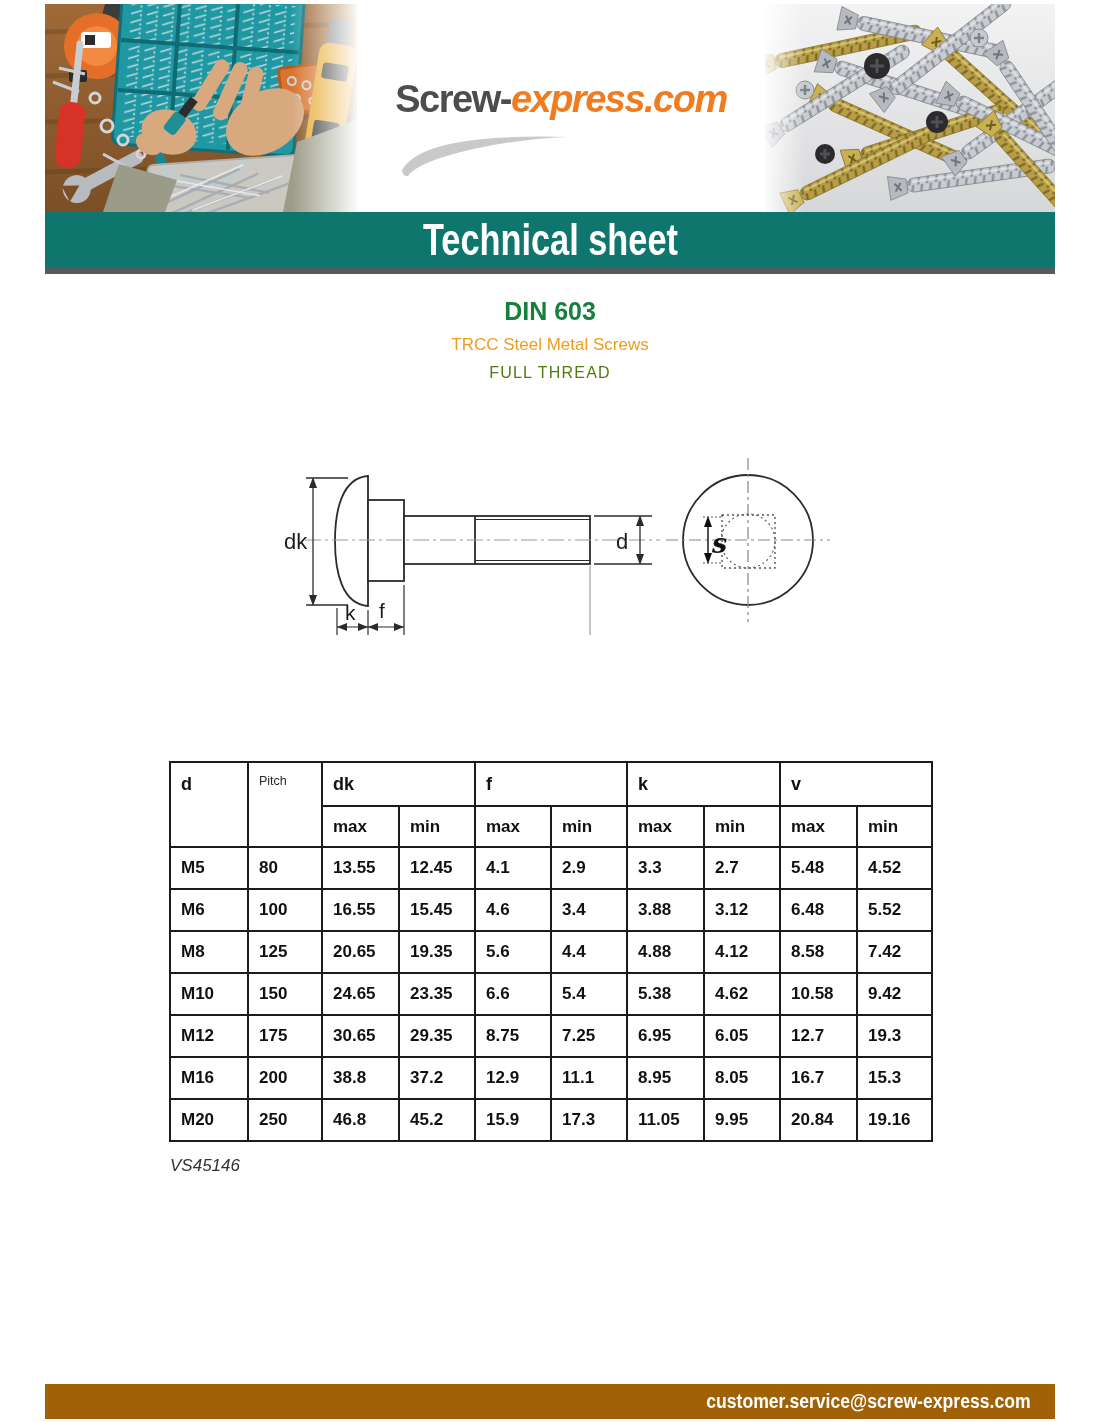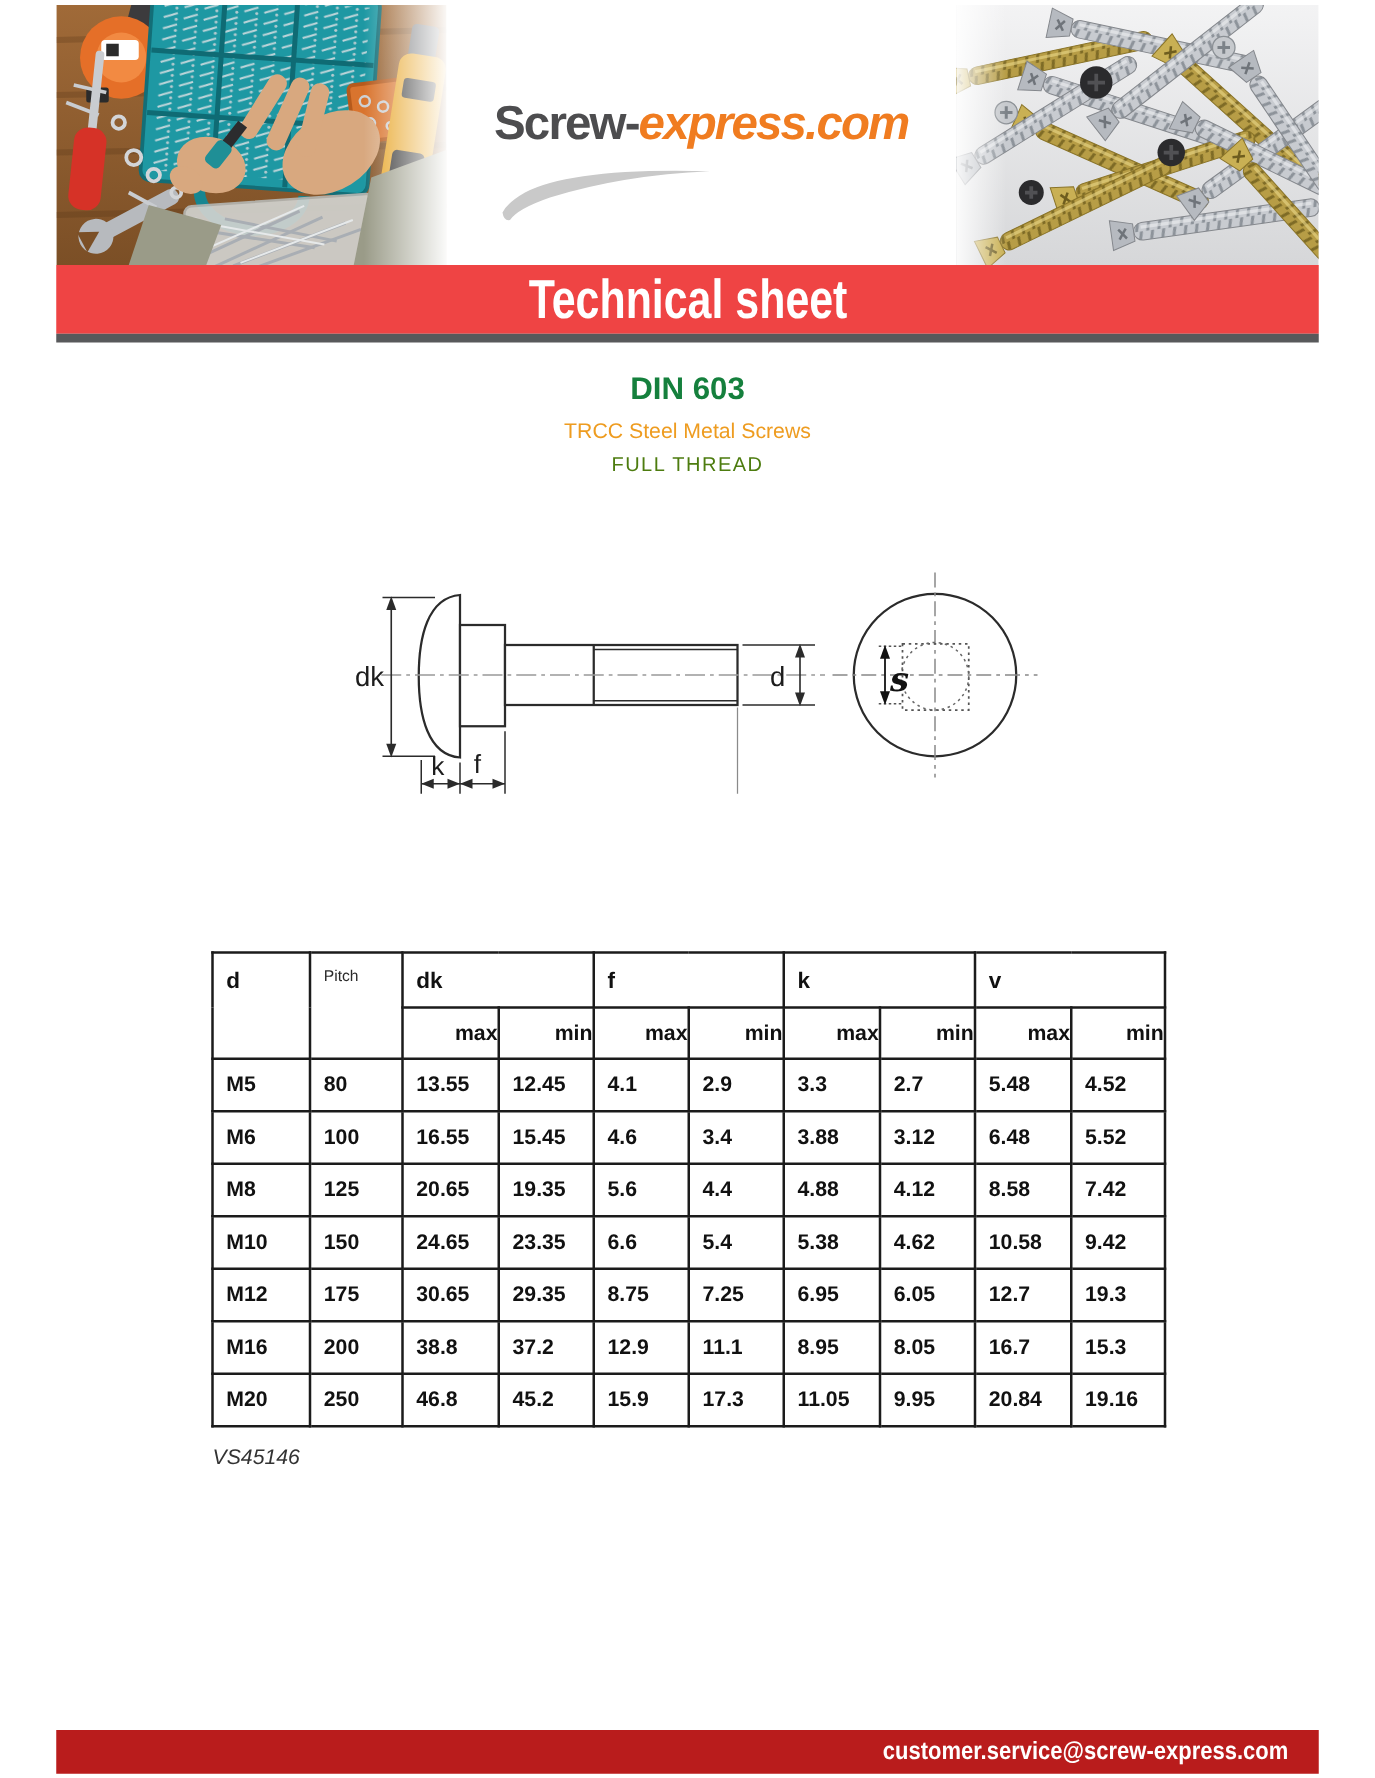--- a/index.html
+++ b/index.html
@@ -10,47 +10,47 @@
   .photo { position:absolute; top:4px; height:208px; overflow:hidden; }
   .photo-left  { left:45px;  width:312px; }
   .photo-right { left:765px; width:290px; }
   .logo-wrap { position:absolute; left:357px; top:78px; width:408px; text-align:center; }
   .logo-text { font-size:38px; font-weight:700; letter-spacing:-1.5px; white-space:nowrap; }
   .logo-primary { color:#4d4d4f; }
   .logo-secondary { color:#f07c20; font-style:italic; }
   .swoosh { position:absolute; left:398px; top:128px; }
 
   .banner { position:absolute; left:45px; top:212px; width:1010px; height:55px;
-            background:#ef4444; text-align:center; line-height:55px; }
+            background:#0f766e; text-align:center; line-height:55px; }
   .banner-title { display:inline-block; color:#ffffff; font-size:44px; font-weight:700;
             transform:scaleX(0.78); transform-origin:center; letter-spacing:0px; }
   .banner-underline { position:absolute; left:45px; top:267px; width:1010px; height:7px; background:#58595b; }
 
   
   .title-row { position:absolute; left:0; width:1100px; text-align:center; }
   .std-title { top:297px; font-size:25px; font-weight:700; color:#15803d; }
   .sub-title { top:335px; font-size:17px; color:#ee9c20; }
   .thread-title { top:364px; font-size:16px; color:#4d7c0f; letter-spacing:1.2px; }
 
   
   .drawing { position:absolute; left:260px; top:430px; }
 
   
   .spec-table { position:absolute; left:169px; top:761px; border-collapse:collapse; table-layout:fixed; }
   .spec-table th, .spec-table td { border:2px solid #1b1b1b; font-size:17px; font-weight:700;
        color:#111; text-align:left; padding-left:10px; vertical-align:middle; }
   .spec-table thead tr.grp th { height:44px; vertical-align:top; padding-top:11px; font-size:18px; }
-  .spec-table thead tr.sub th { height:41px;text-align:right; }
+  .spec-table thead tr.sub th { height:41px; }
   .spec-table tbody td { height:42px; }
   .pitch-head { font-weight:400 !important; font-size:12.5px !important; color:#2a2a2a !important; }
 
   .ref-code { position:absolute; left:170px; top:1156px; font-size:17px; font-style:italic; color:#333; }
 
   .footer-bar { position:absolute; left:45px; top:1384px; width:1010px; height:35px;
-       background:#b91c1c; text-align:right; line-height:35px; padding-right:24px; }
+       background:#a16207; text-align:right; line-height:35px; padding-right:24px; }
   .footer-email { display:inline-block; color:#ffffff; font-size:20px; font-weight:700;
        transform:scaleX(0.88); transform-origin:right center; }
 </style>
 </head>
 <body>
 
 <div class="page">
 
   <div class="photo photo-left">
     <svg width="312" height="208" viewBox="0 0 312 208">

